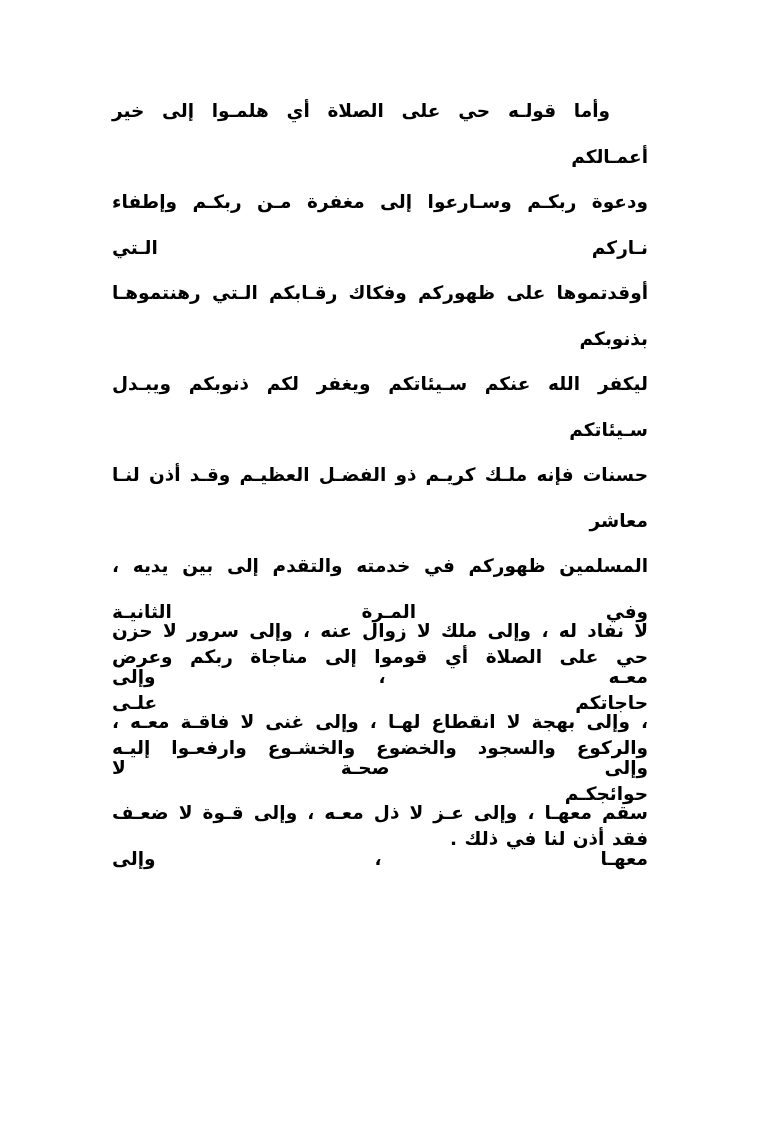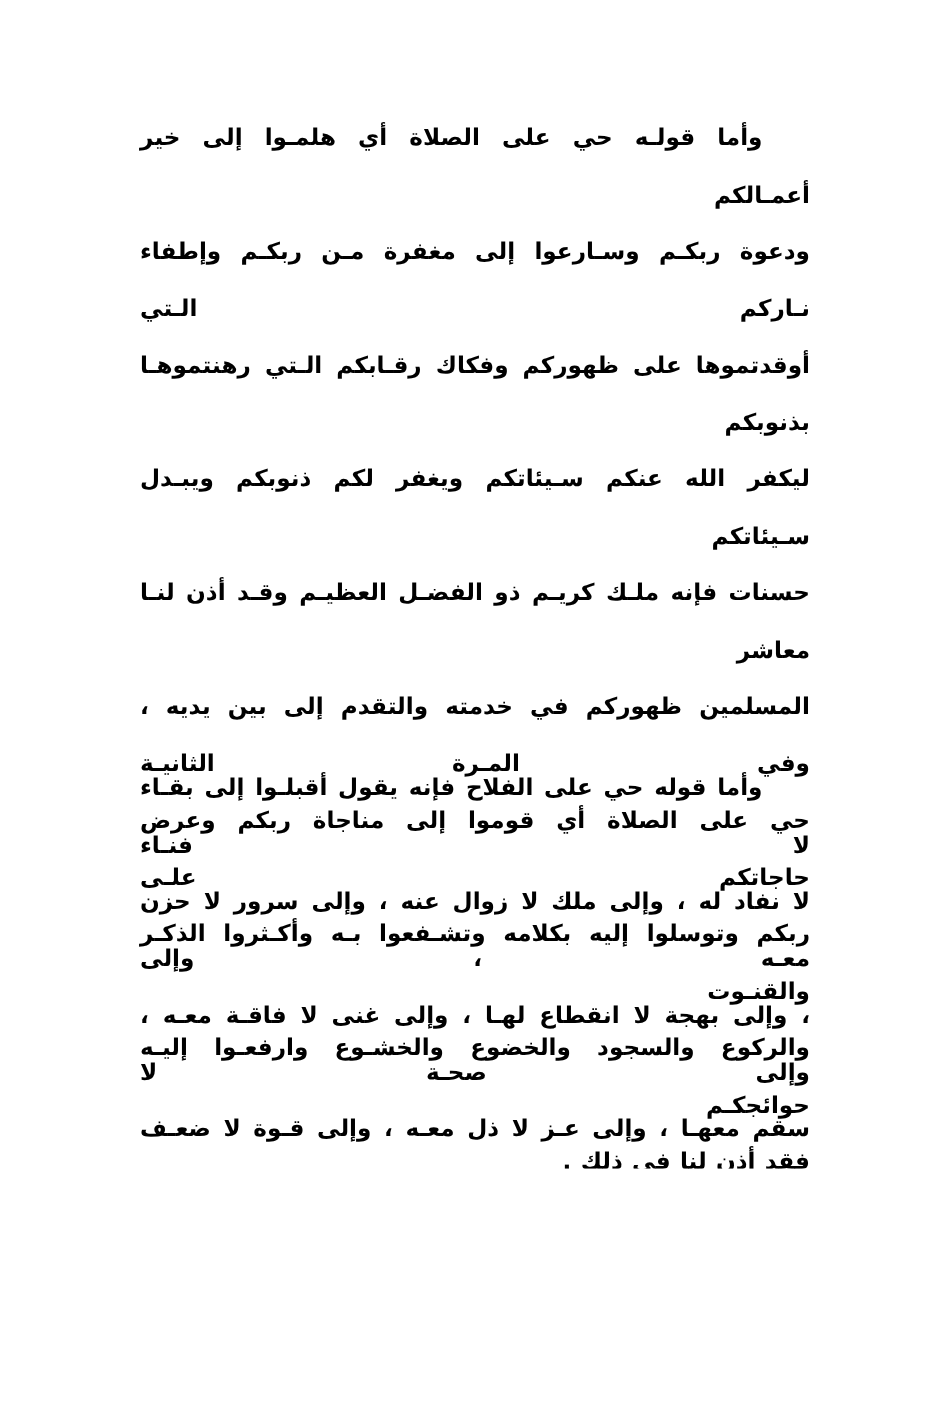--- a/index.html
+++ b/index.html
@@ -62,27 +62,25 @@
 <div class="page">
 
   <div class="text-block" id="para1">
     <div class="para-indent">وأما قولـه حي على الصلاة أي هلمـوا إلى خير أعمـالكم</div>
     <div>ودعوة ربكـم وسـارعوا إلى مغفرة مـن ربكـم وإطفاء نـاركم الـتي</div>
     <div>أوقدتموها على ظهوركم وفكاك رقـابكم الـتي رهنتموهـا بذنوبكم</div>
     <div>ليكفر الله عنكم سـيئاتكم ويغفر لكم ذنوبكم ويبـدل سـيئاتكم</div>
     <div>حسنات فإنه ملـك كريـم ذو الفضـل العظيـم وقـد أذن لنـا معاشر</div>
     <div>المسلمين ظهوركم في خدمته والتقدم إلى بين يديه ، وفي المـرة الثانيـة</div>
     <div>حي على الصلاة أي قوموا إلى مناجاة ربكم وعرض حاجاتكم علـى</div>
-    <div>ربكم وتوسلوا إليه بكلامه وتشـفعوا بـه وأكـثروا الذكـر والقنـوت</div>
     <div>والركوع والسجود والخضوع والخشـوع وارفعـوا إليـه حوائجكـم</div>
     <div class="last-line">فقد أذن لنا في ذلك .</div>
   </div>
 
   <div class="text-block" id="para2">
-    <div class="para-indent">وأما قوله حي على الفلاح فإنه يقول أقبلـوا إلى بقـاء لا فنـاء</div>
     <div>لا نفاد له ، وإلى ملك لا زوال عنه ، وإلى سرور لا حزن معـه ، وإلى</div>
     <div>، وإلى بهجة لا انقطاع لهـا ، وإلى غنى لا فاقـة معـه ، وإلى صحـة لا</div>
     <div>سقم معهـا ، وإلى عـز لا ذل معـه ، وإلى قـوة لا ضعـف معهـا ، وإلى</div>
 
   </div>
 
   <div class="page-number">١٣٣</div>
 
 </div>
 

